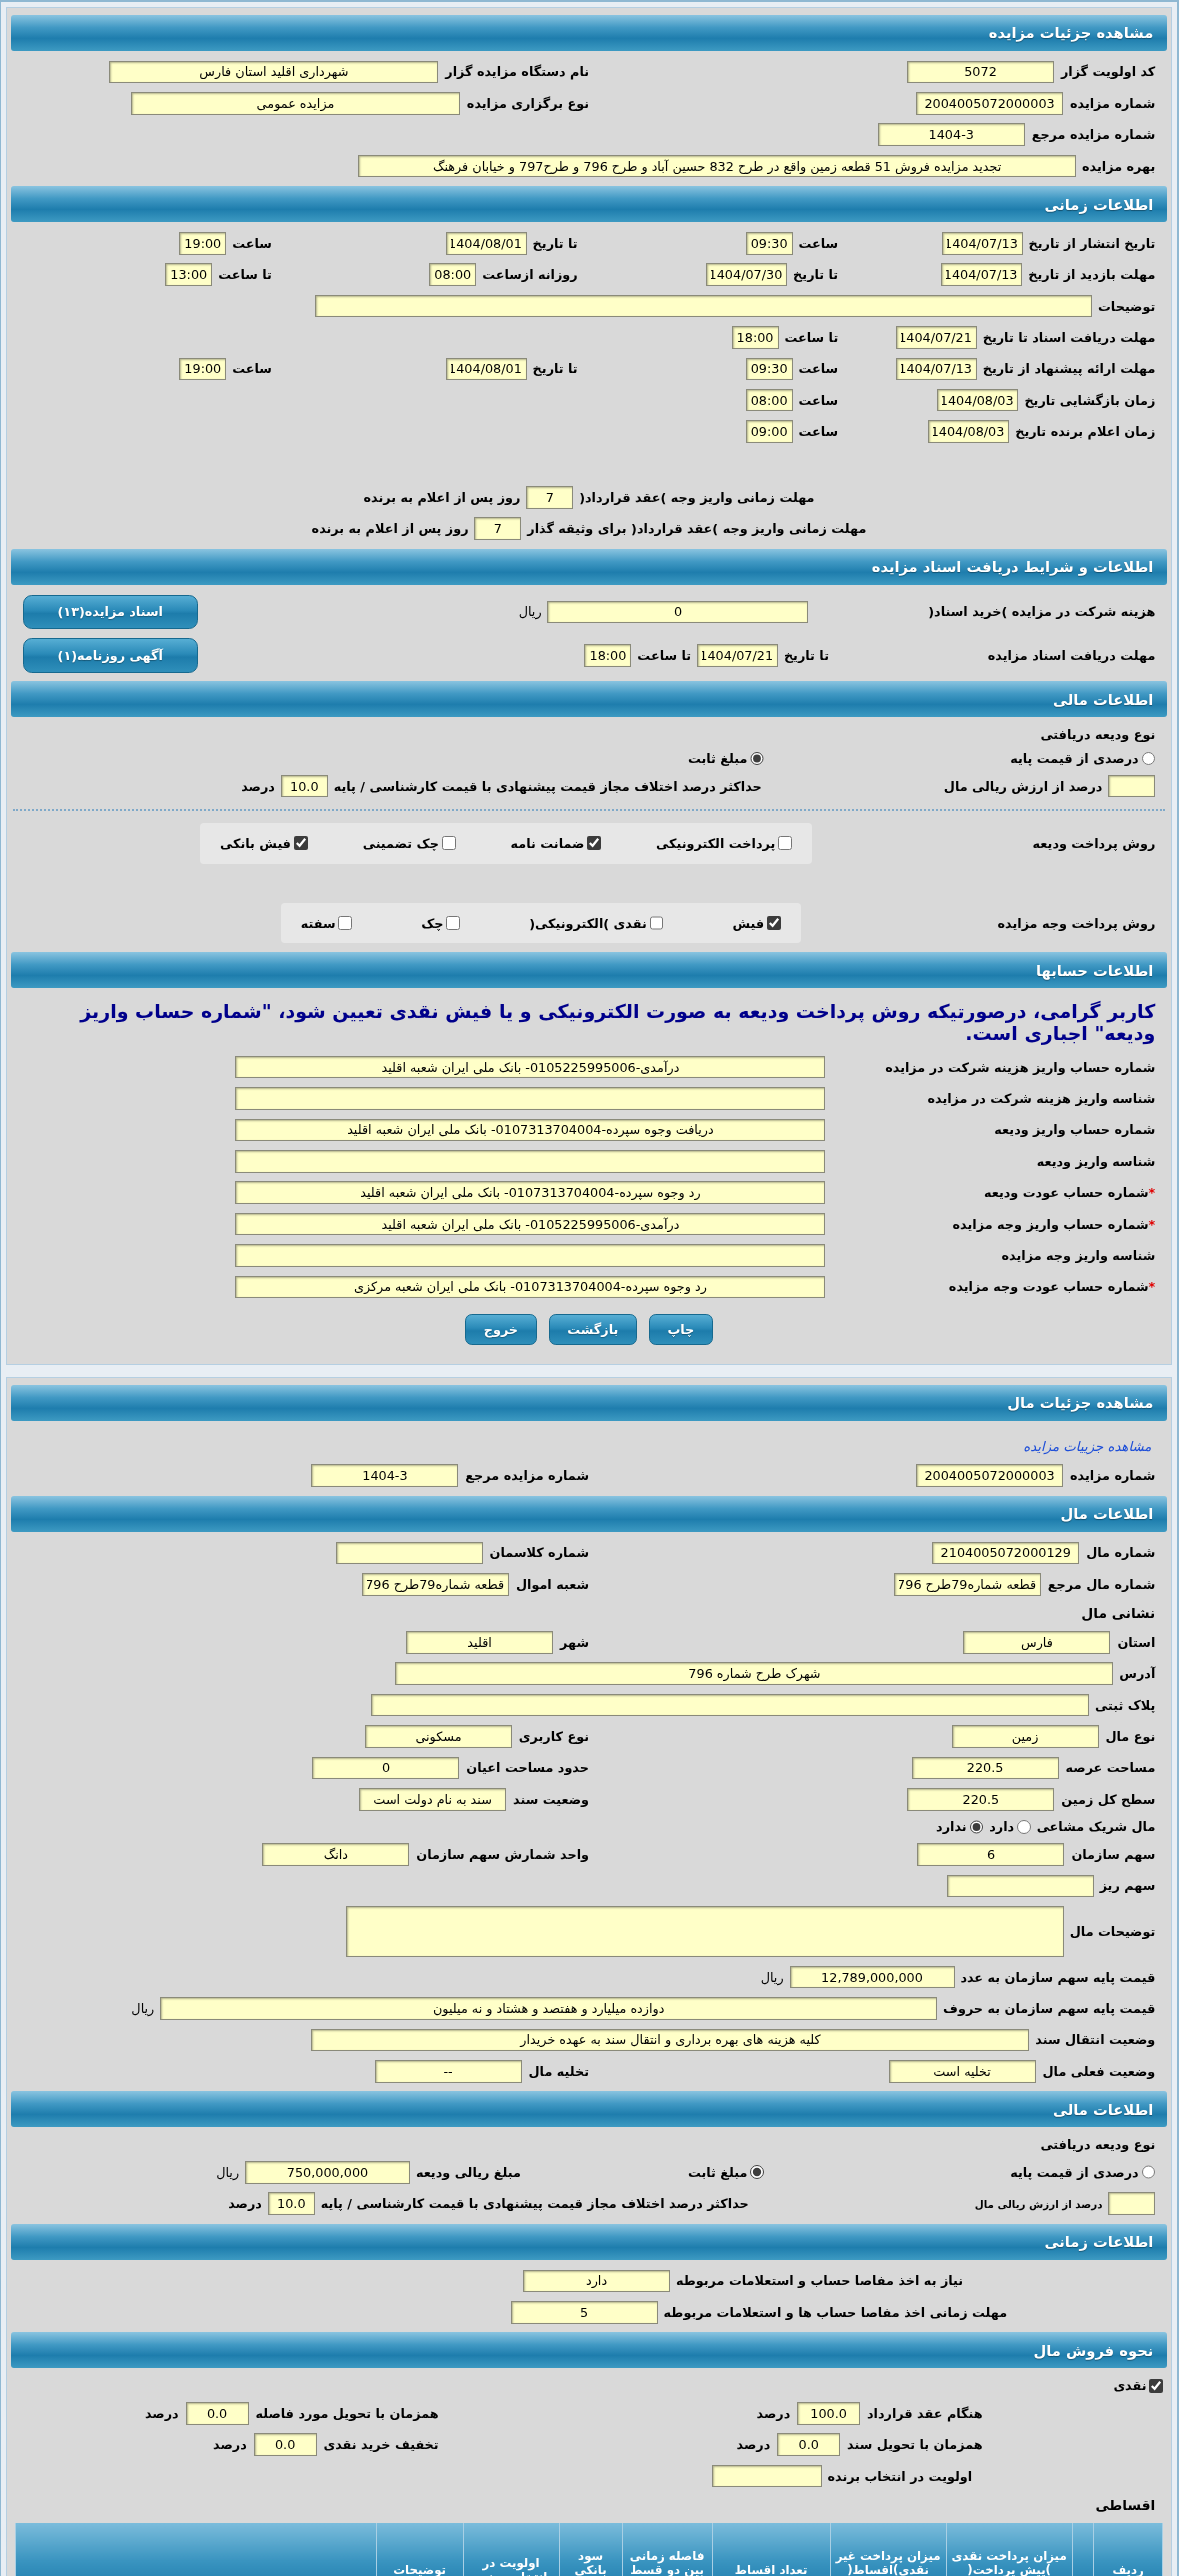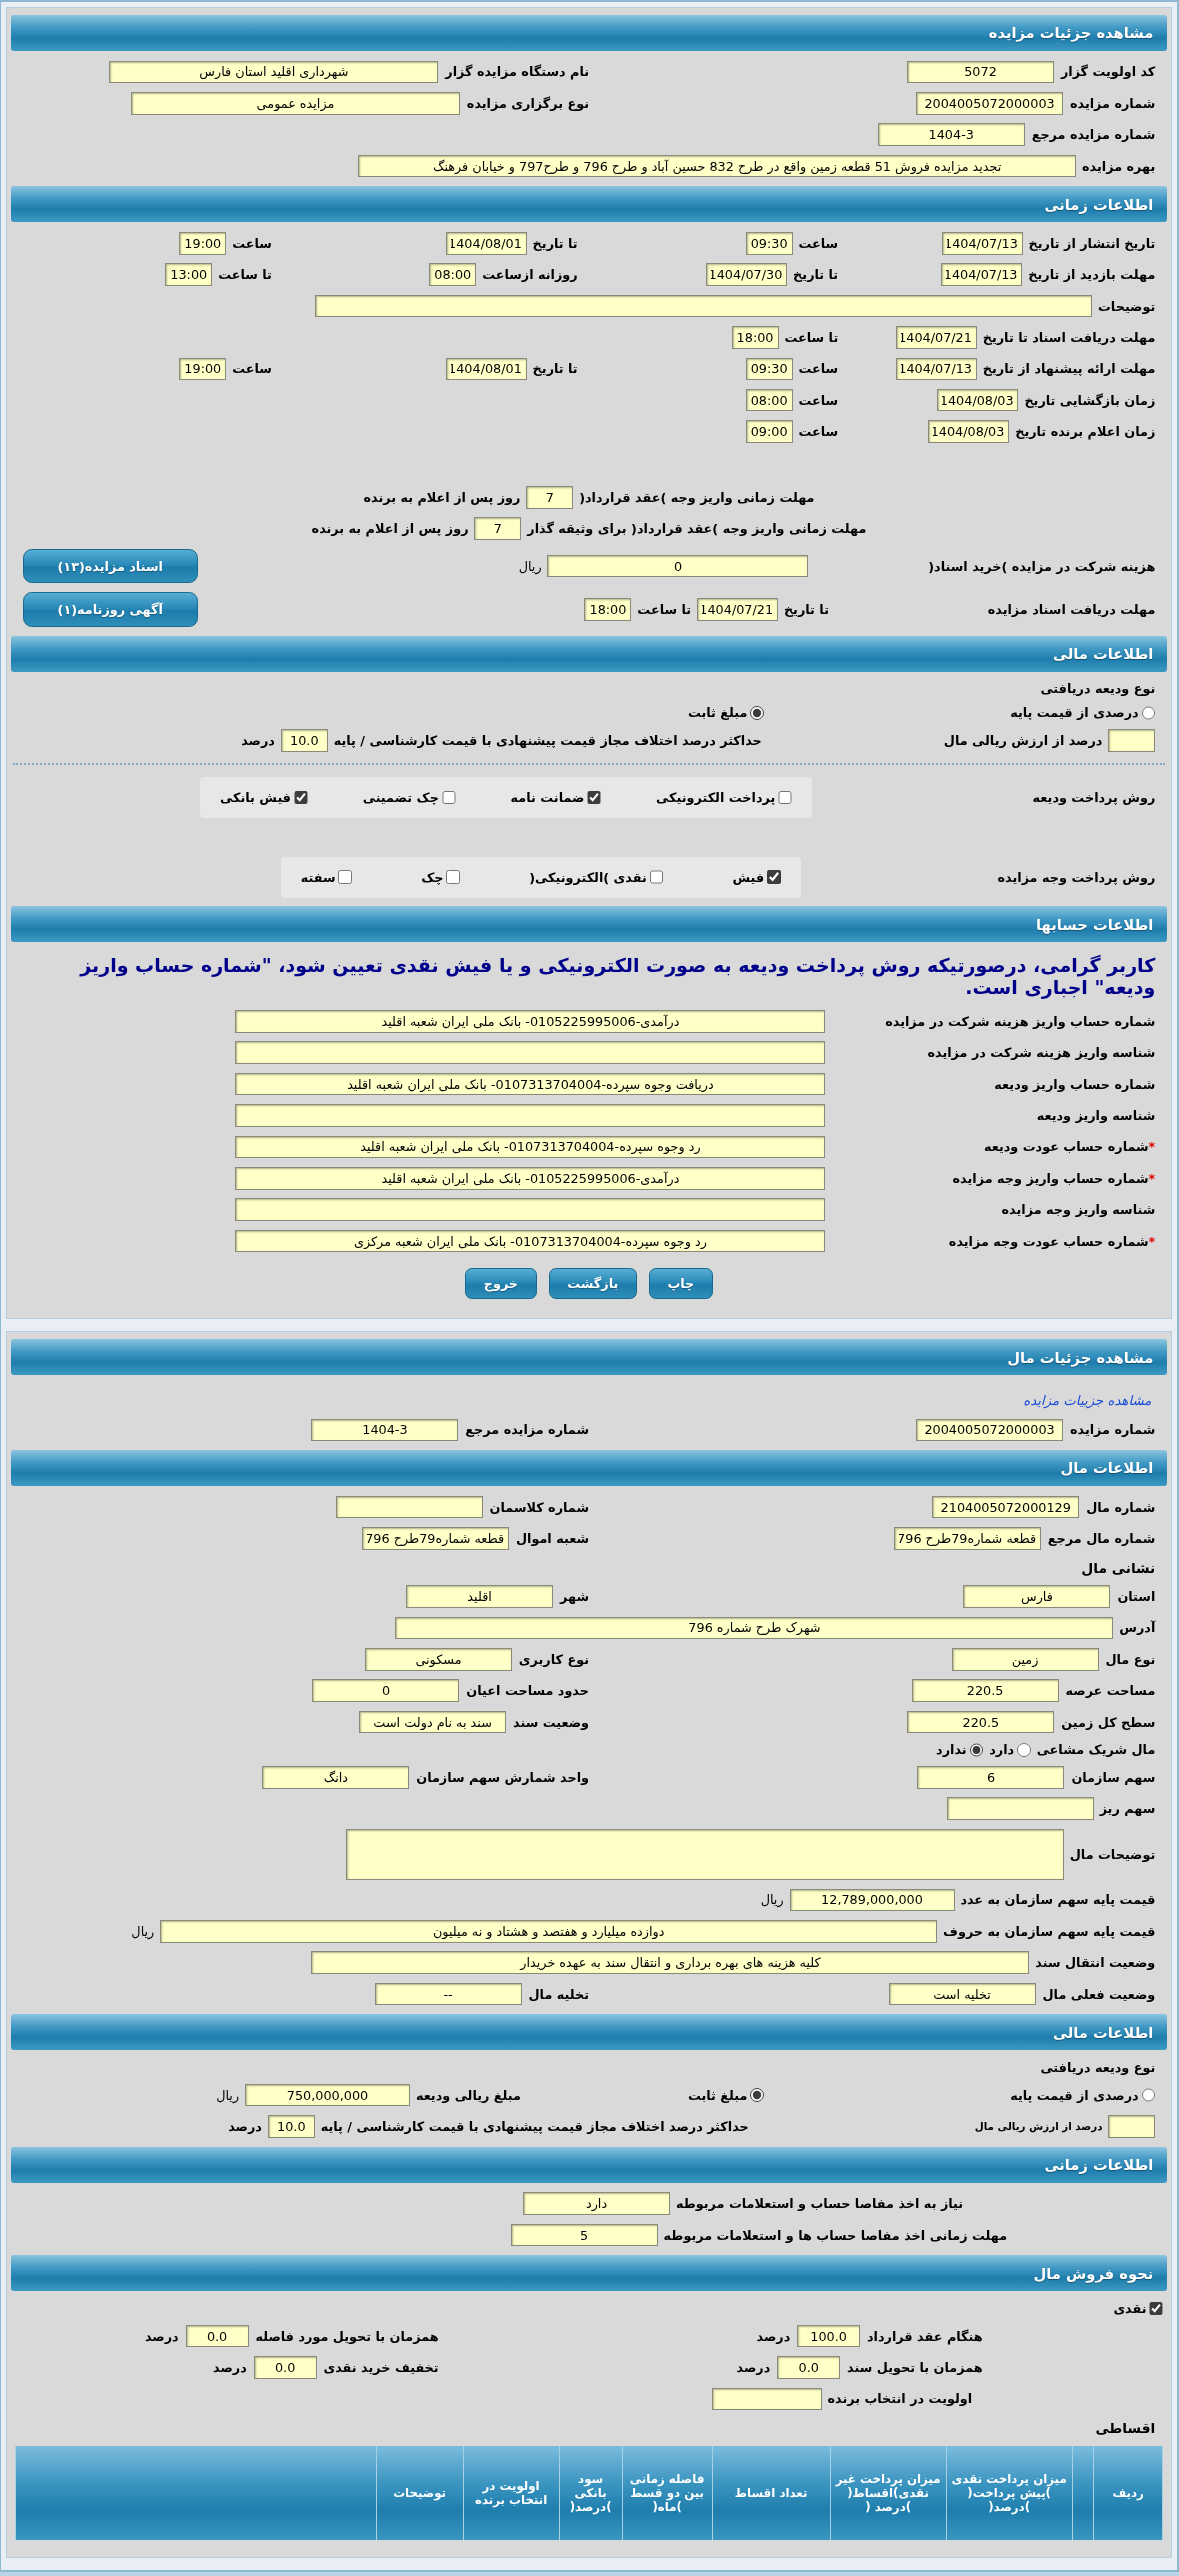--- a/index.html
+++ b/index.html
@@ -201,20 +201,23 @@
       <span class="lbl">مهلت زمانی واریز وجه )عقد قرارداد(</span>
       <input class="fld w45" value="7" style="">
       <span class="lbl">روز پس از اعلام به برنده</span>
     </div>
     <div class="r center-row">
       <span class="lbl">مهلت زمانی واریز وجه )عقد قرارداد( برای وثیقه گذار</span>
       <input class="fld w45" value="7" style="">
       <span class="lbl">روز پس از اعلام به برنده</span>
     </div>
 
+    <div class="sec-hdr">
+      <span>اطلاعات و شرایط دریافت اسناد مزایده</span>
+    </div>
 
     <div class="r" style="justify-content:space-between;">
       <span class="cell">
         <span class="lbl">هزینه شرکت در مزایده )خرید اسناد(</span>
         <span style="width:108px"></span>
         <input class="fld w260" value="0" style="">
         <span>ریال</span>
       </span>
       <button class="btn btn-doc">اسناد مزایده(۱۳)</button>
     </div>
@@ -416,20 +419,24 @@
         <span class="lbl">شهر</span>
         <input class="fld w145" value="اقلید" style="">
       </div>
     </div>
 
     <div class="r">
       <span class="lbl">آدرس</span>
       <input class="fld w720" value="شهرک طرح شماره 796" style="">
     </div>
 
+    <div class="r">
+      <span class="lbl">پلاک ثبتی</span>
+      <input class="fld w720" value="" style="">
+    </div>
 
     <div class="cols">
       <div class="col">
         <span class="lbl">نوع مال</span>
         <input class="fld w145" value="زمین" style="">
       </div>
       <div class="col">
         <span class="lbl">نوع کاربری</span>
         <input class="fld w145" value="مسکونی" style="">
       </div>

